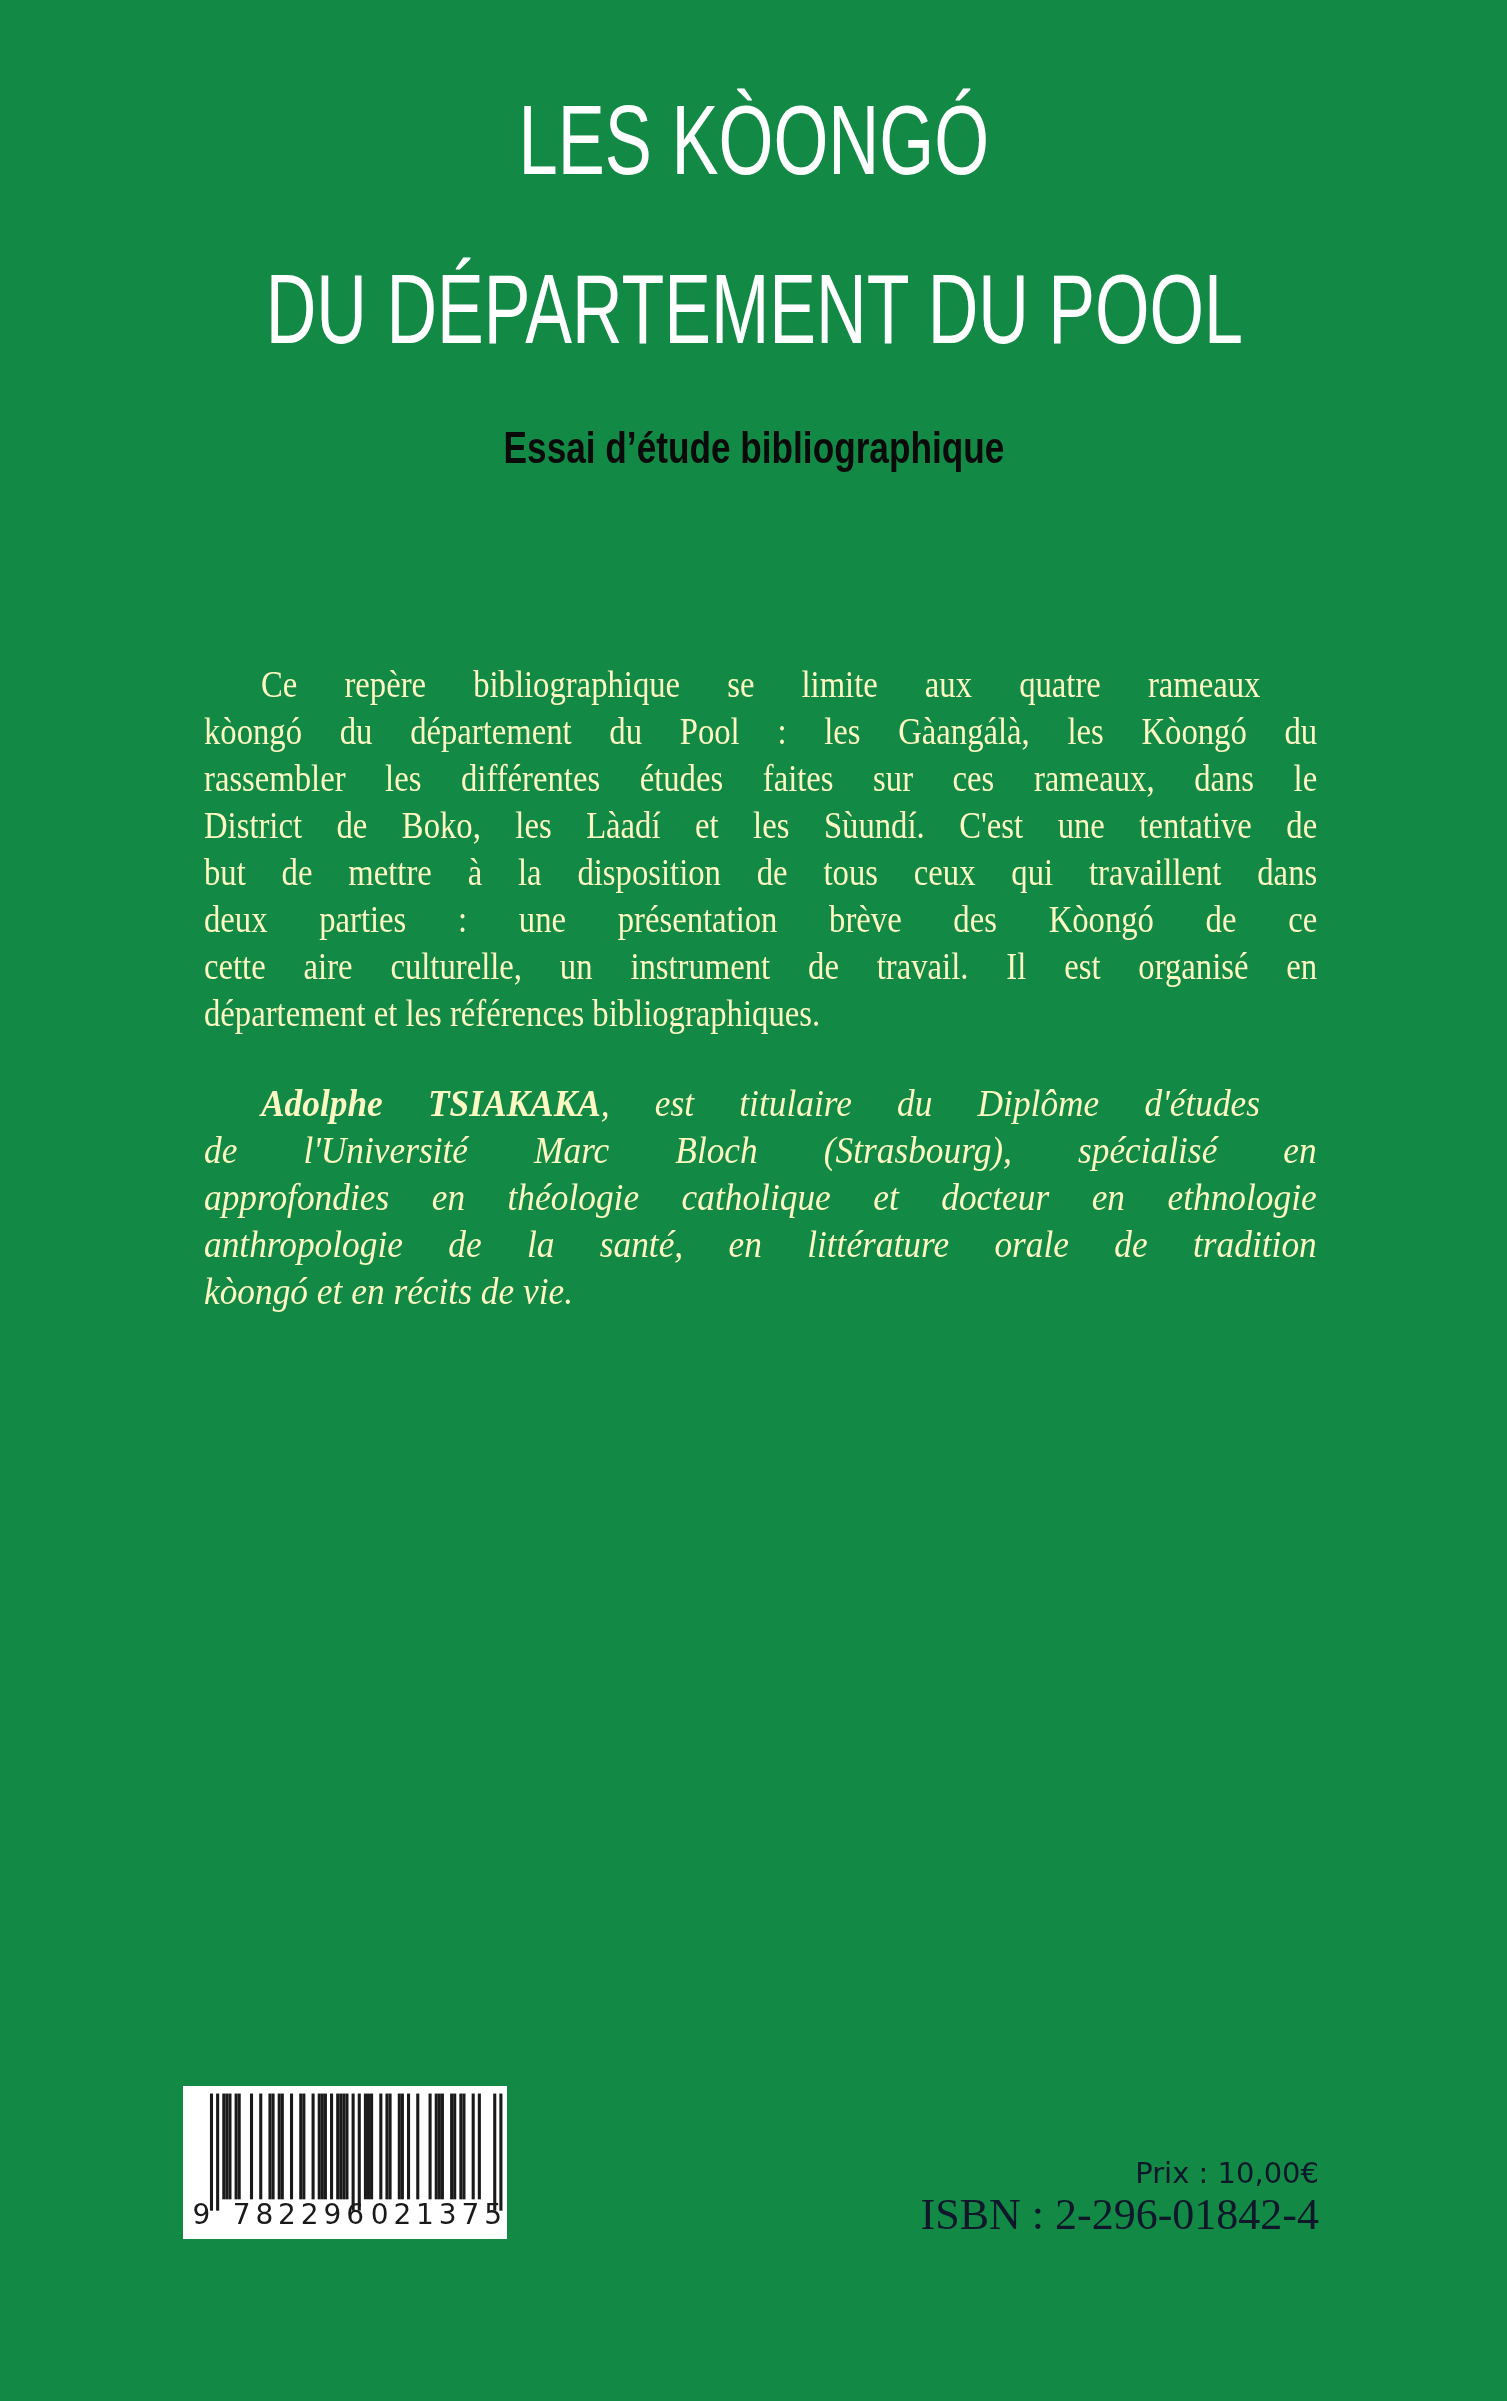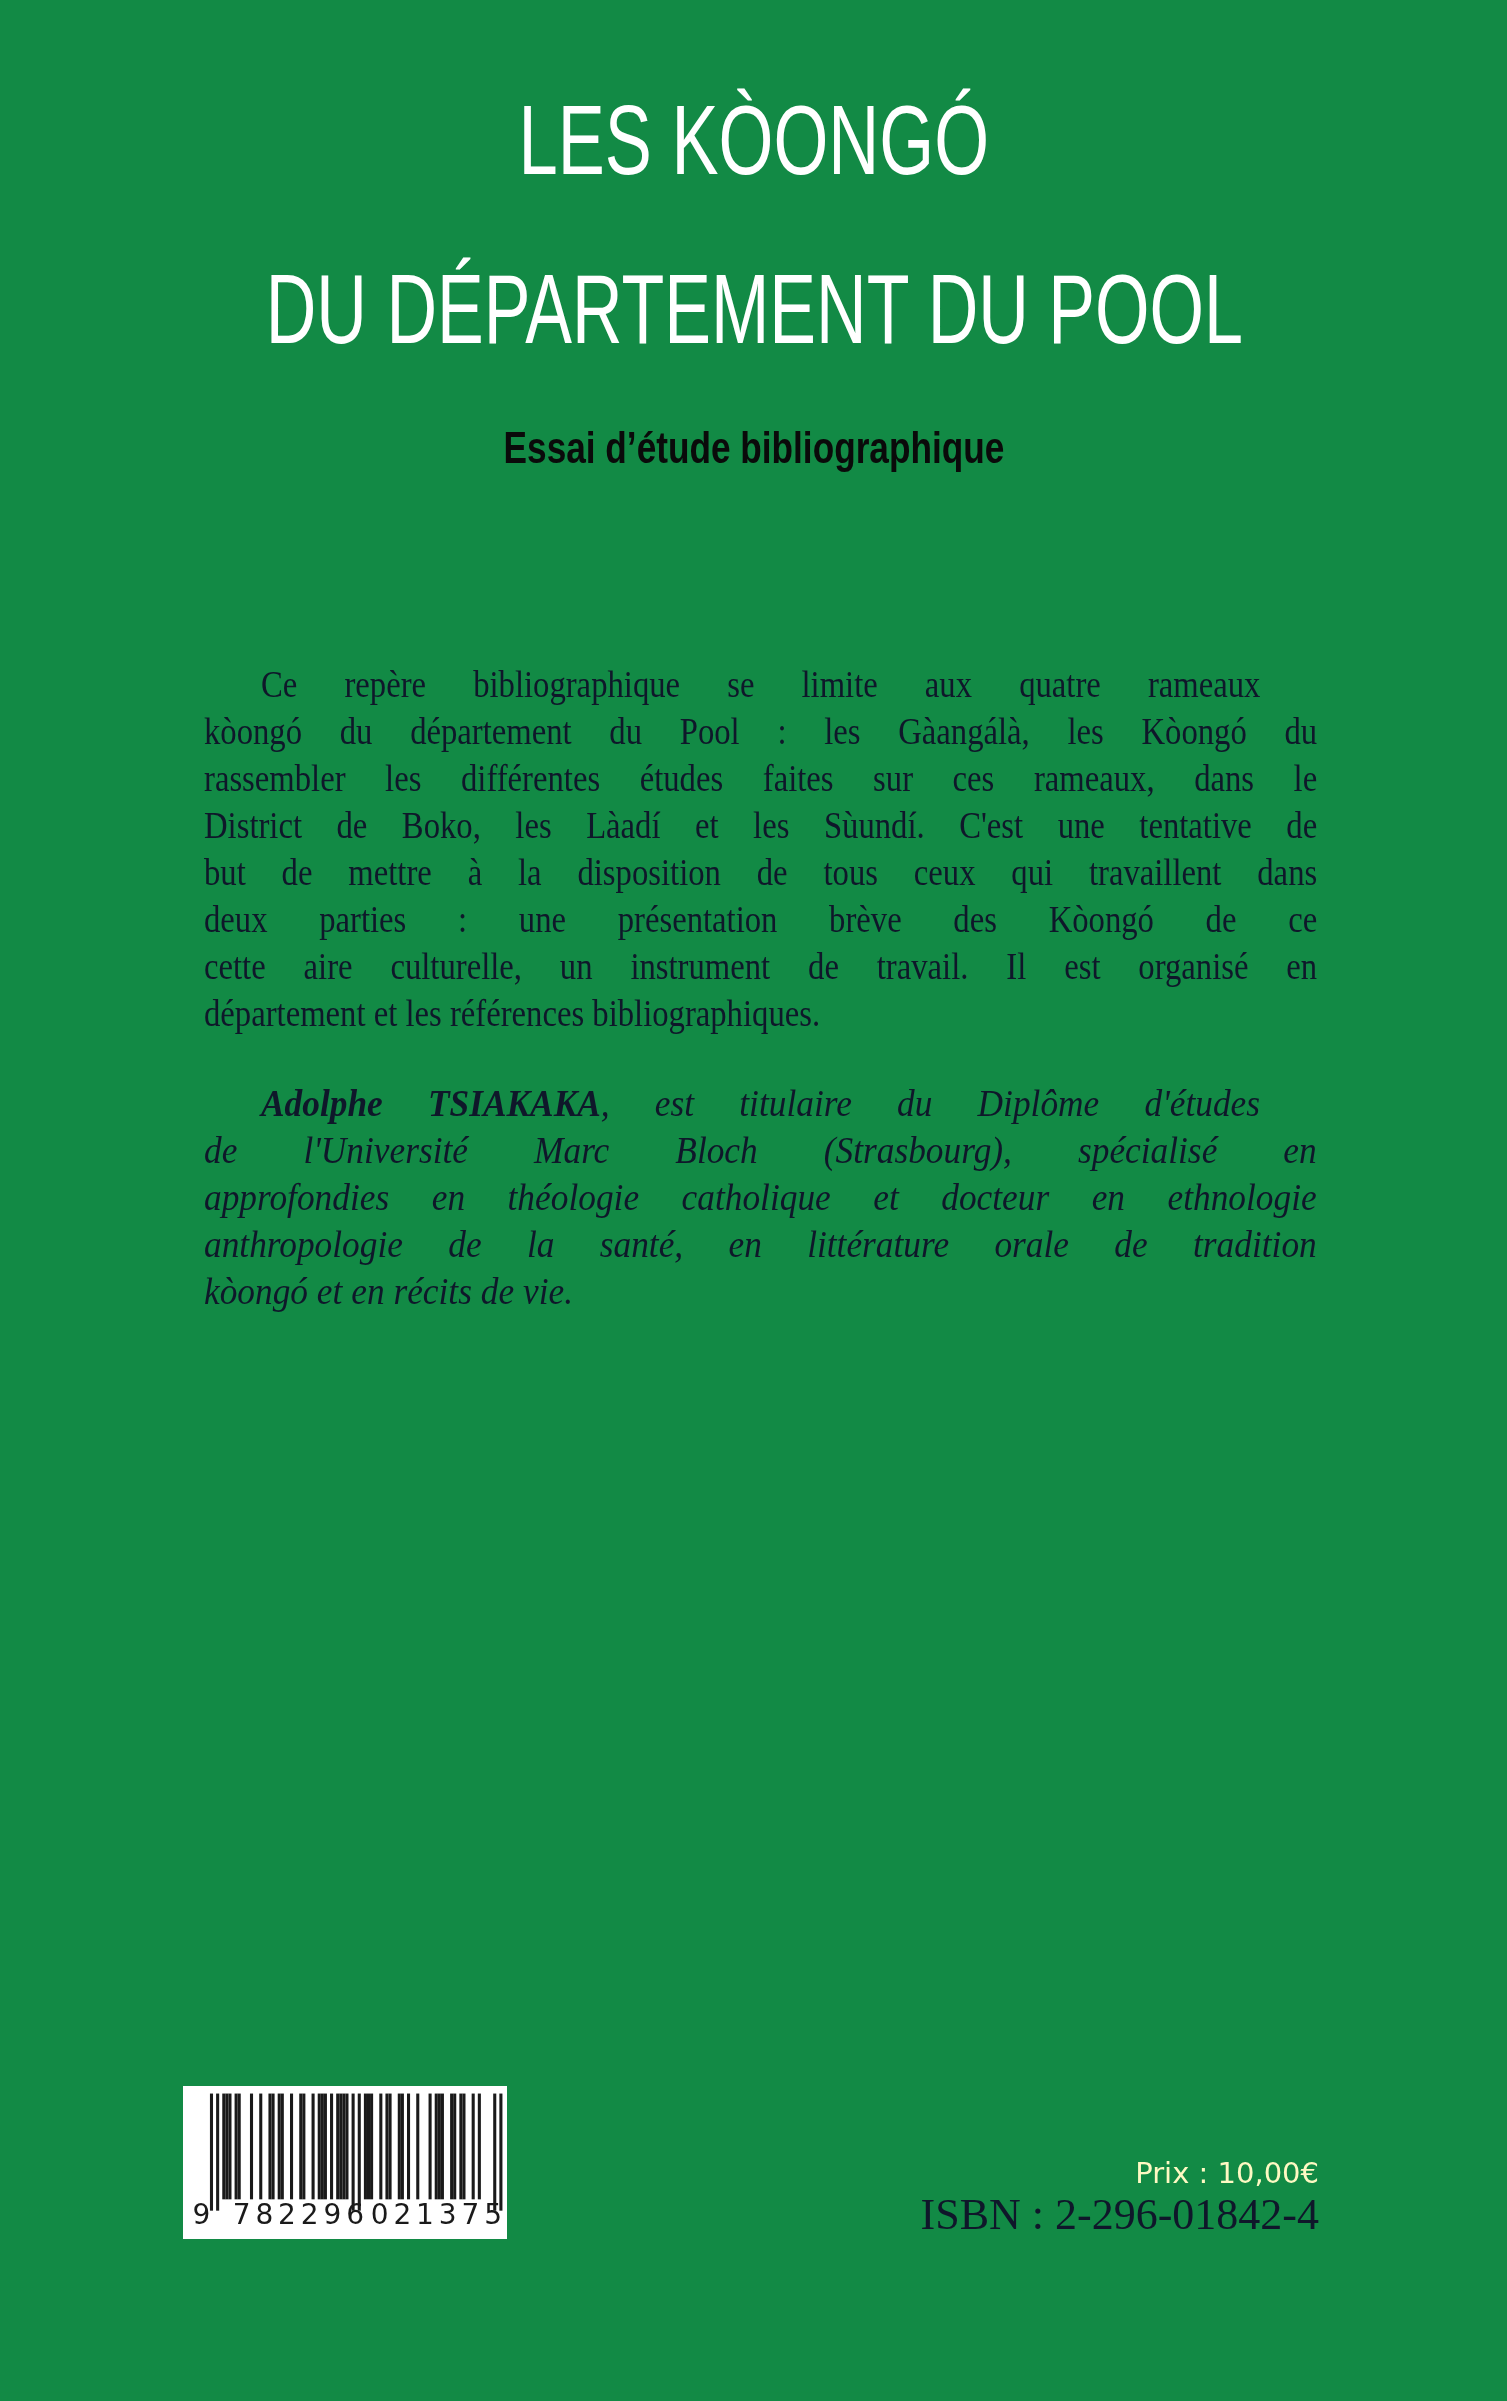--- a/index.html
+++ b/index.html
@@ -27,21 +27,21 @@
   #subtitle {
     position: absolute; left: 0; width: 1508px; top: 410px;
     text-align: center; color: #0a0a0a;
     font-family: "Liberation Sans", sans-serif;
     font-size: 44px; line-height: 76px; white-space: nowrap; margin: 0;
   }
   #subtitle span { display: inline-block; transform: scaleX(0.80); transform-origin: center; }
 
   .body-text {
     position: absolute; left: 204px; width: 1113px;
-    color: #0f172a;
+    color: #fef9c3;
     font-family: "Liberation Serif", serif;
     font-size: 38px; line-height: 47px;
     text-align: justify; margin: 0;
   }
   .body-text .line {
     display: block; text-align: justify; text-align-last: justify;
     white-space: nowrap; height: 47px;
   }
   .body-text .line.indent { padding-left: 57px; }
   .body-text .line.last { text-align-last: left; }
@@ -67,21 +67,21 @@
     font-family: "DejaVu Sans", sans-serif; font-size: 28px; line-height: 34px;
     color: #1a1a1a; white-space: nowrap;
   }
   #barcode-digits .d-first { position: absolute; left: 3.8px; }
   #barcode-digits .d-left { position: absolute; left: 44px; letter-spacing: 4.9px; }
   #barcode-digits .d-right { position: absolute; left: 182px; letter-spacing: 4.9px; }
 
   #price {
     position: absolute; right: 189px; top: 2154px;
     font-family: "DejaVu Sans", sans-serif; font-size: 29px; line-height: 38px;
-    color: #fef9c3; white-space: nowrap;
+    color: #0f172a; white-space: nowrap;
   }
   #isbn {
     position: absolute; right: 189px; top: 2188px;
     font-family: "Liberation Serif", serif; font-size: 44px; line-height: 53px;
     color: #0f172a; white-space: nowrap;
   }
 </style>
 </head>
 <body>
 

